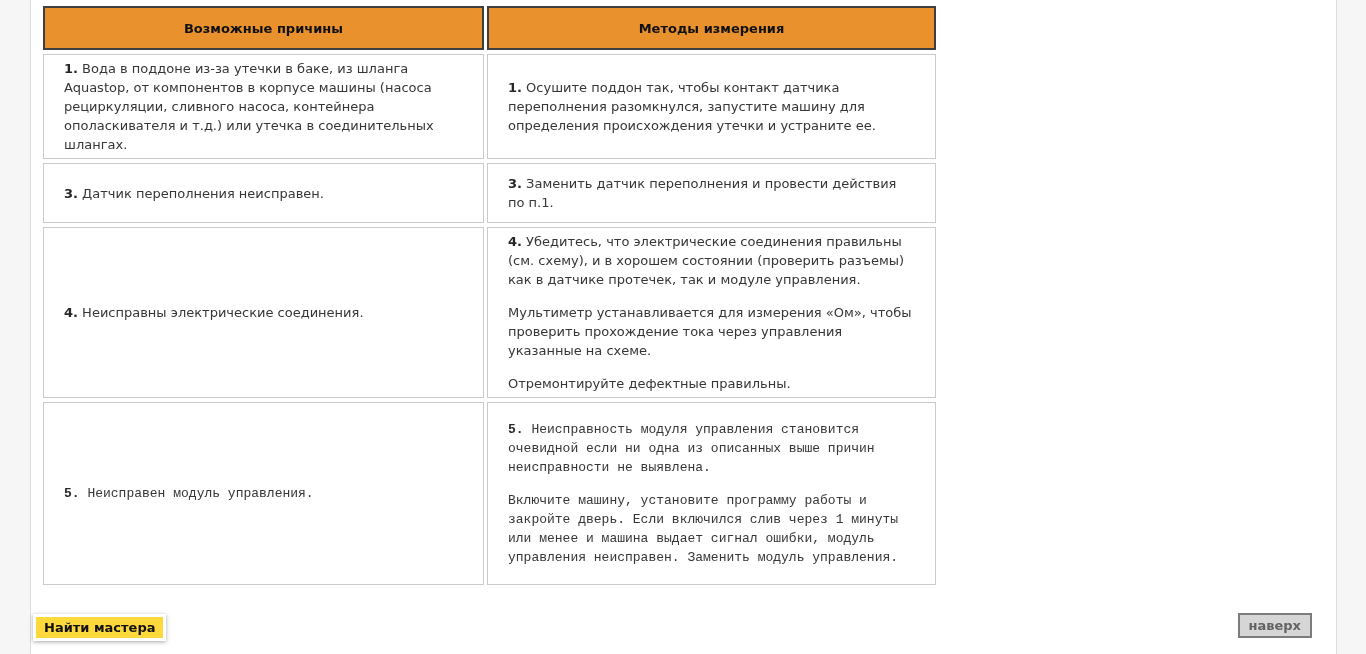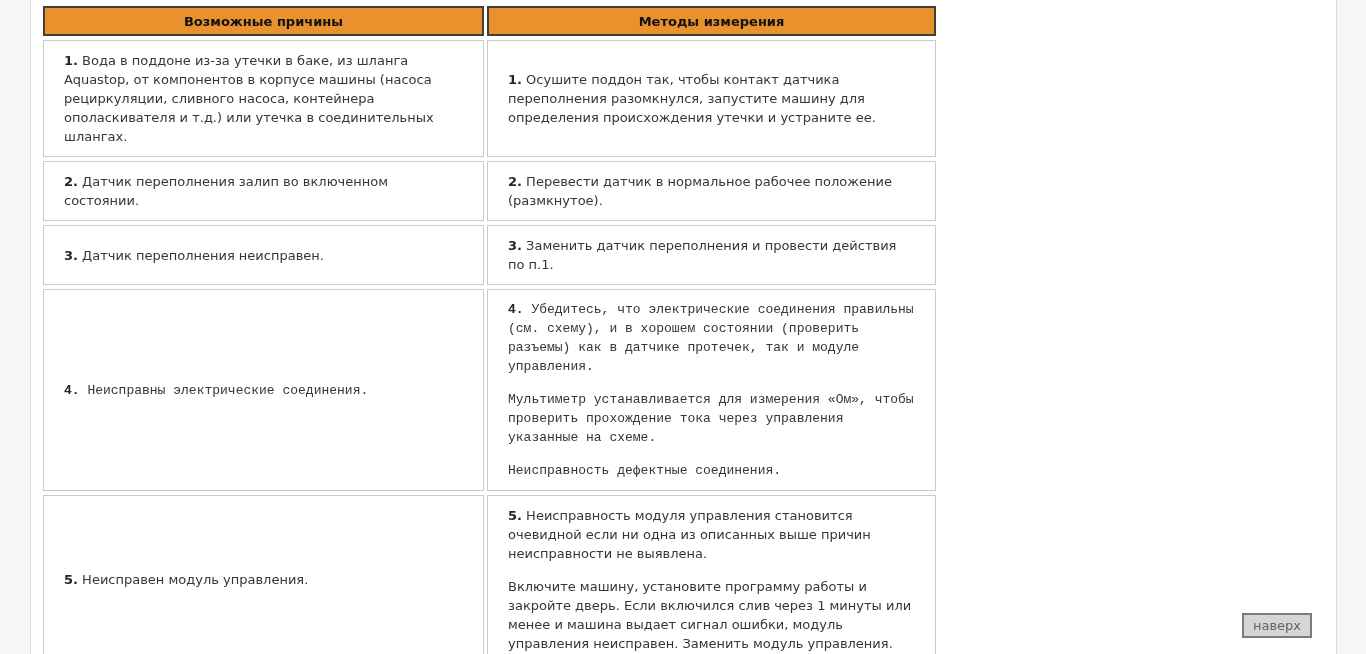--- a/index.html
+++ b/index.html
@@ -29,32 +29,32 @@
     margin-left: 9px;
     margin-top: 2px;
     width: 899px;
     table-layout: fixed;
   }
   table.troubleshoot-table col.c1 { width: 441px; }
   table.troubleshoot-table col.c2 { width: 449px; }
   th {
     background: #e8912d;
     border: 2px solid #3f3f3f;
-    height: 30px;
+    height: 44px;
     font-size: 13px;
     font-weight: bold;
     color: #111111;
     text-align: center;
     vertical-align: middle;
   }
   td {
     background: #ffffff;
     border: 1px solid #cbcbcb;
     vertical-align: middle;
-    padding: 10px 20px;
+    padding: 4px 20px;
     font-size: 13px;
     line-height: 19px;
     color: #363636;
   }
   td p { margin: 0; }
   td p + p { margin-top: 14px; }
   td b { color: #262626; }
   tbody tr:nth-child(1) td { height: 99px; }
   tbody tr:nth-child(2) td { height: 60px; }
   tbody tr:nth-child(3) td { height: 41px; }
@@ -80,20 +80,21 @@
     right: 24px;
     top: 613px;
     background: #d6d6d6;
     border: 2px solid #7c7c7c;
     font-family: "DejaVu Sans", "Liberation Sans", sans-serif;
     font-size: 13px;
     color: #636363;
     padding: 3px 9px;
     cursor: pointer;
     z-index: 5;
+    font-weight: bold;
   }
 </style>
 </head>
 <body>
 
 <div class="page">
   <div class="content">
 
     <table class="troubleshoot-table">
       <colgroup>
@@ -110,52 +111,45 @@
           <tr>
             <td>
               <p><b>1.</b> Вода в поддоне из-за утечки в баке, из шланга Aquastop, от компонентов в корпусе машины (насоса рециркуляции, сливного насоса, контейнера ополаскивателя и т.д.) или утечка в соединительных шлангах.</p>
             </td>
             <td>
               <p><b>1.</b> Осушите поддон так, чтобы контакт датчика переполнения разомкнулся, запустите машину для определения происхождения утечки и устраните ее.</p>
             </td>
           </tr>
           <tr>
             <td>
-              <p><b>2.</b> Датчик переполнения залип во включенном состоянии.</p>
-            </td>
-            <td>
-              <p><b>2.</b> Перевести датчик в нормальное рабочее положение (размкнутое).</p>
-            </td>
-          </tr>
-          <tr>
-            <td>
               <p><b>3.</b> Датчик переполнения неисправен.</p>
             </td>
             <td>
               <p><b>3.</b> Заменить датчик переполнения и провести действия по п.1.</p>
             </td>
           </tr>
           <tr>
             <td>
               <p><b>4.</b> Неисправны электрические соединения.</p>
             </td>
             <td>
               <p><b>4.</b> Убедитесь, что электрические соединения правильны (см. схему), и в хорошем состоянии (проверить разъемы) как в датчике протечек, так и модуле управления.</p>
               <p>Мультиметр устанавливается для измерения «Ом», чтобы проверить прохождение тока через управления указанные на схеме.</p>
-              <p>Неисправность дефектные соединения.</p>
+              <p>Отремонтируйте дефектные правильны.</p>
             </td>
           </tr>
           <tr>
             <td>
               <p><b>5.</b> Неисправен модуль управления.</p>
             </td>
             <td>
               <p><b>5.</b> Неисправность модуля управления становится очевидной если ни одна из описанных выше причин неисправности не выявлена.</p>
               <p>Включите машину, установите программу работы и закройте дверь. Если включился слив через 1 минуты или менее и машина выдает сигнал ошибки, модуль управления неисправен. Заменить модуль управления.</p>
             </td>
           </tr>
         </tbody>
     </table>
 
+    <button class="find-master">Найти мастера</button>
     <button class="to-top">наверх</button>
 
   </div>
 </div>
 
 </body></html>

